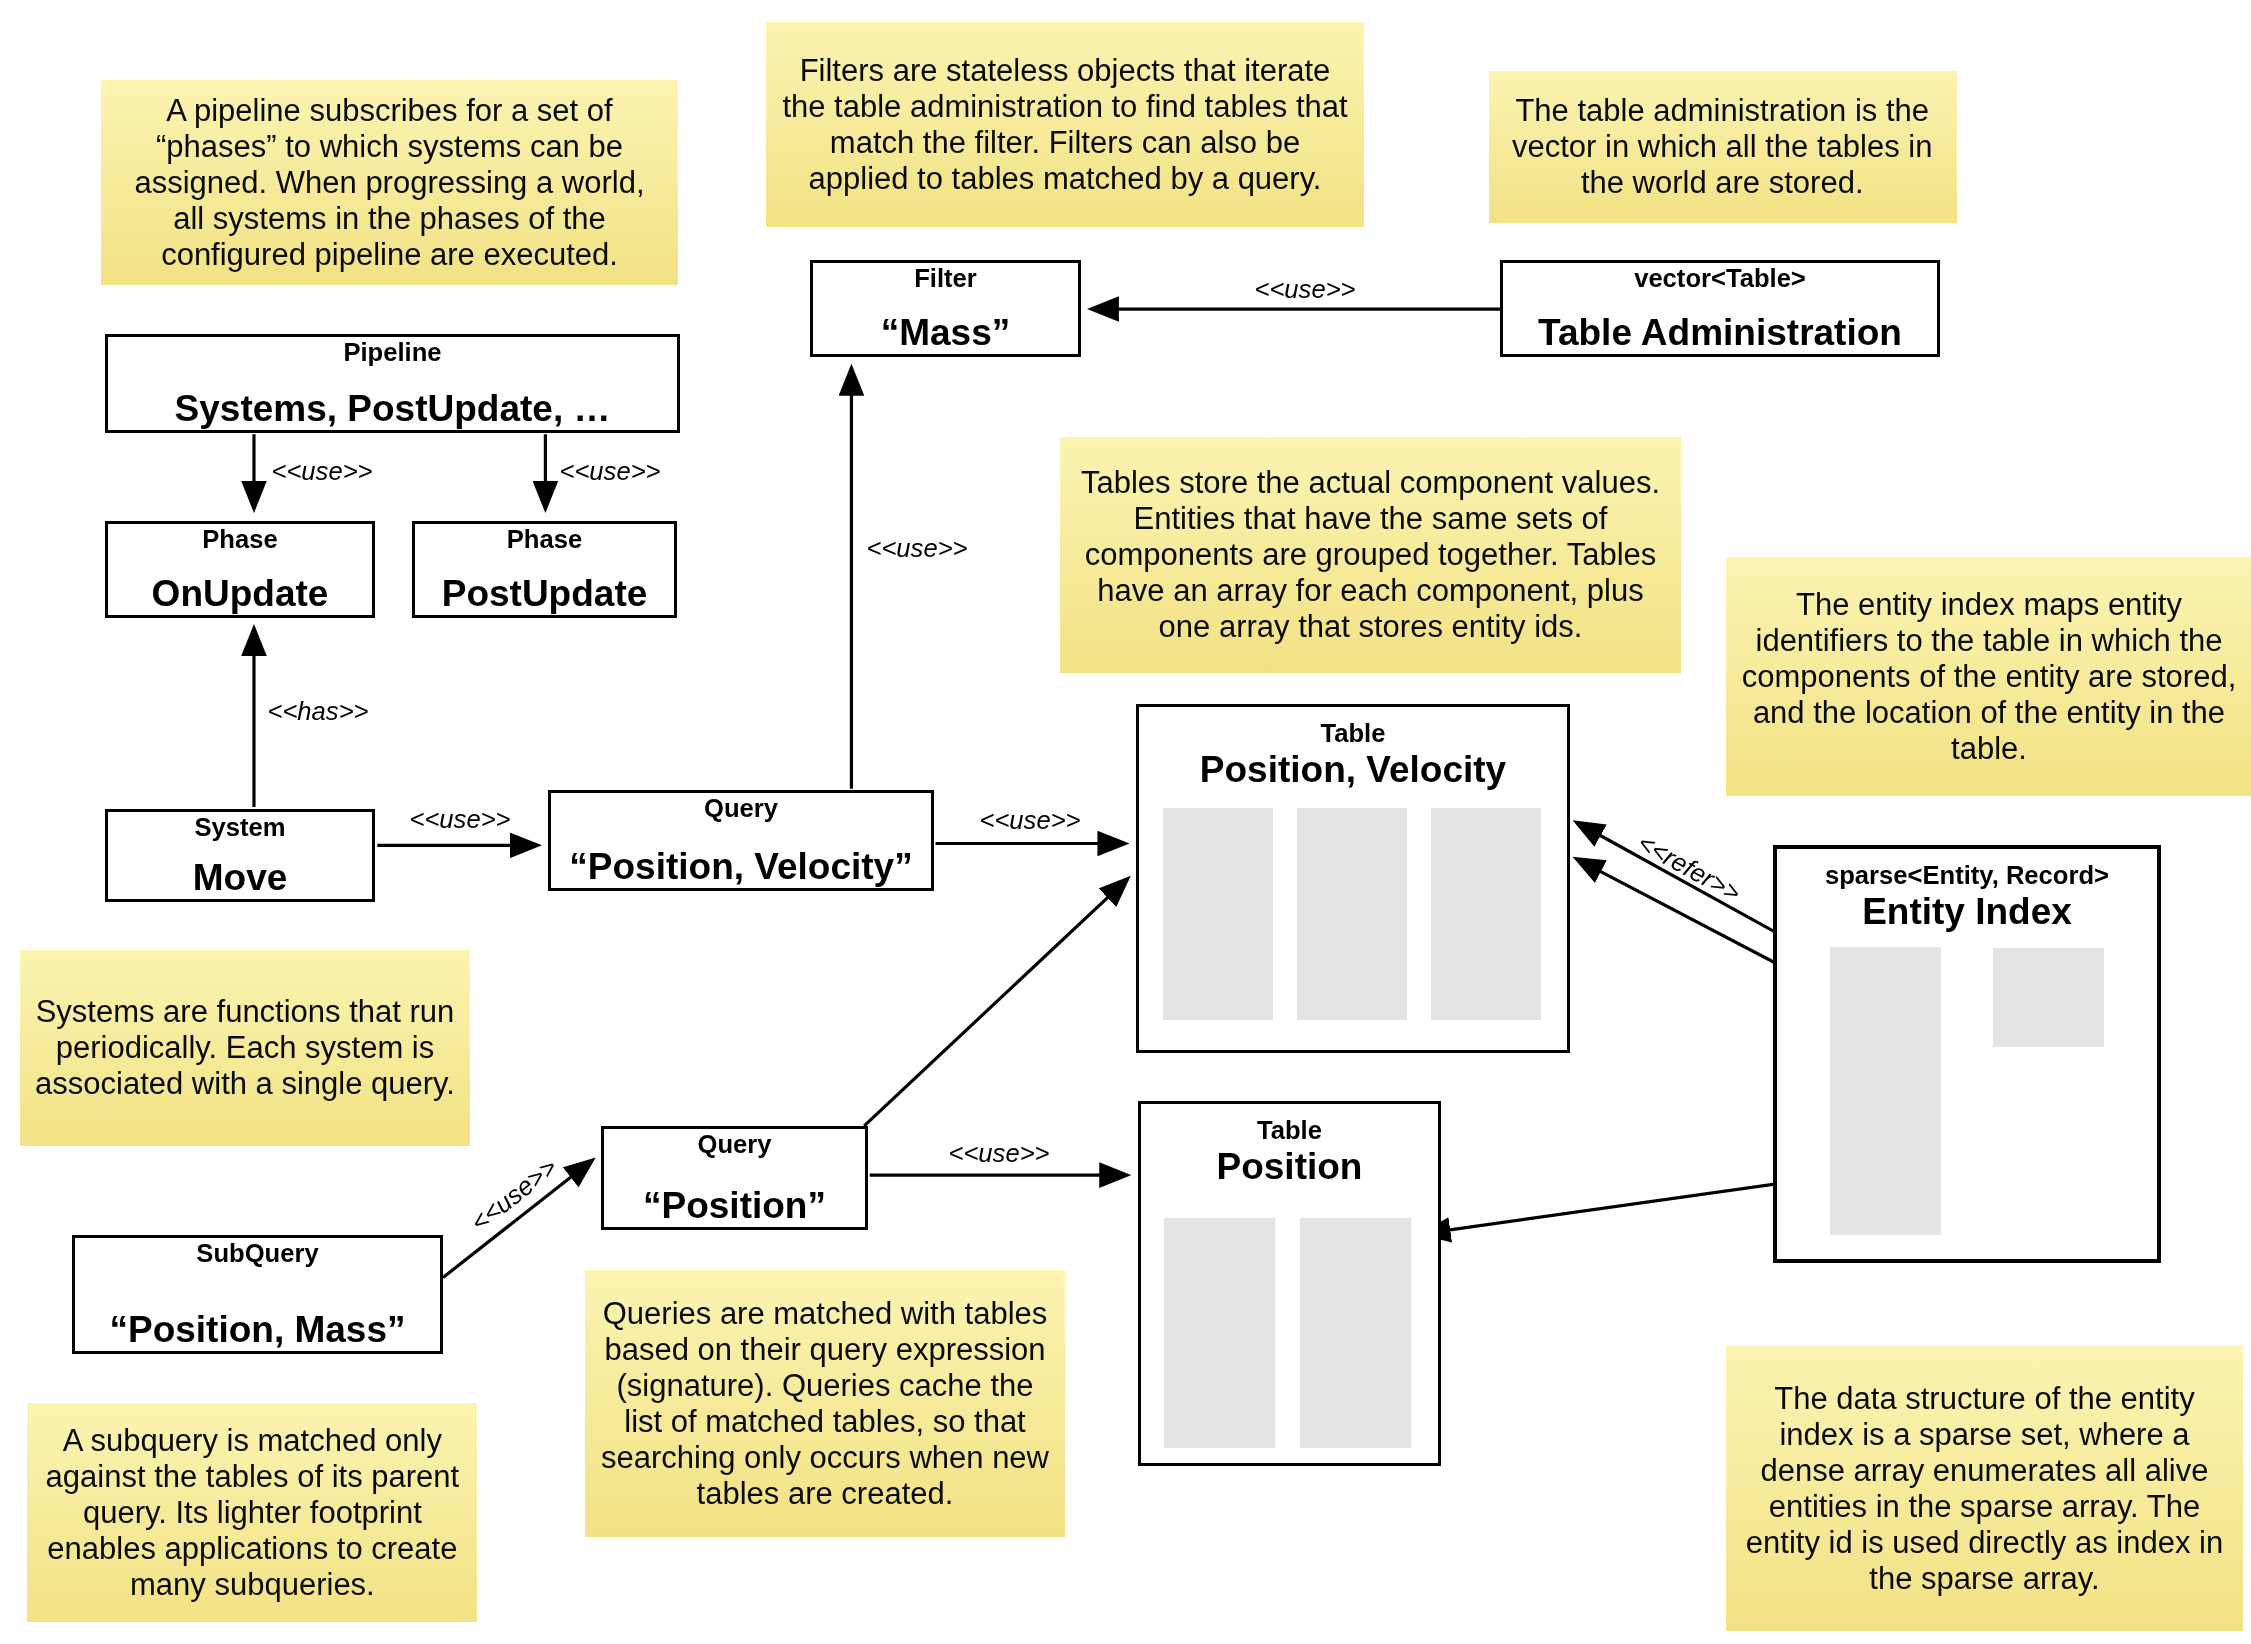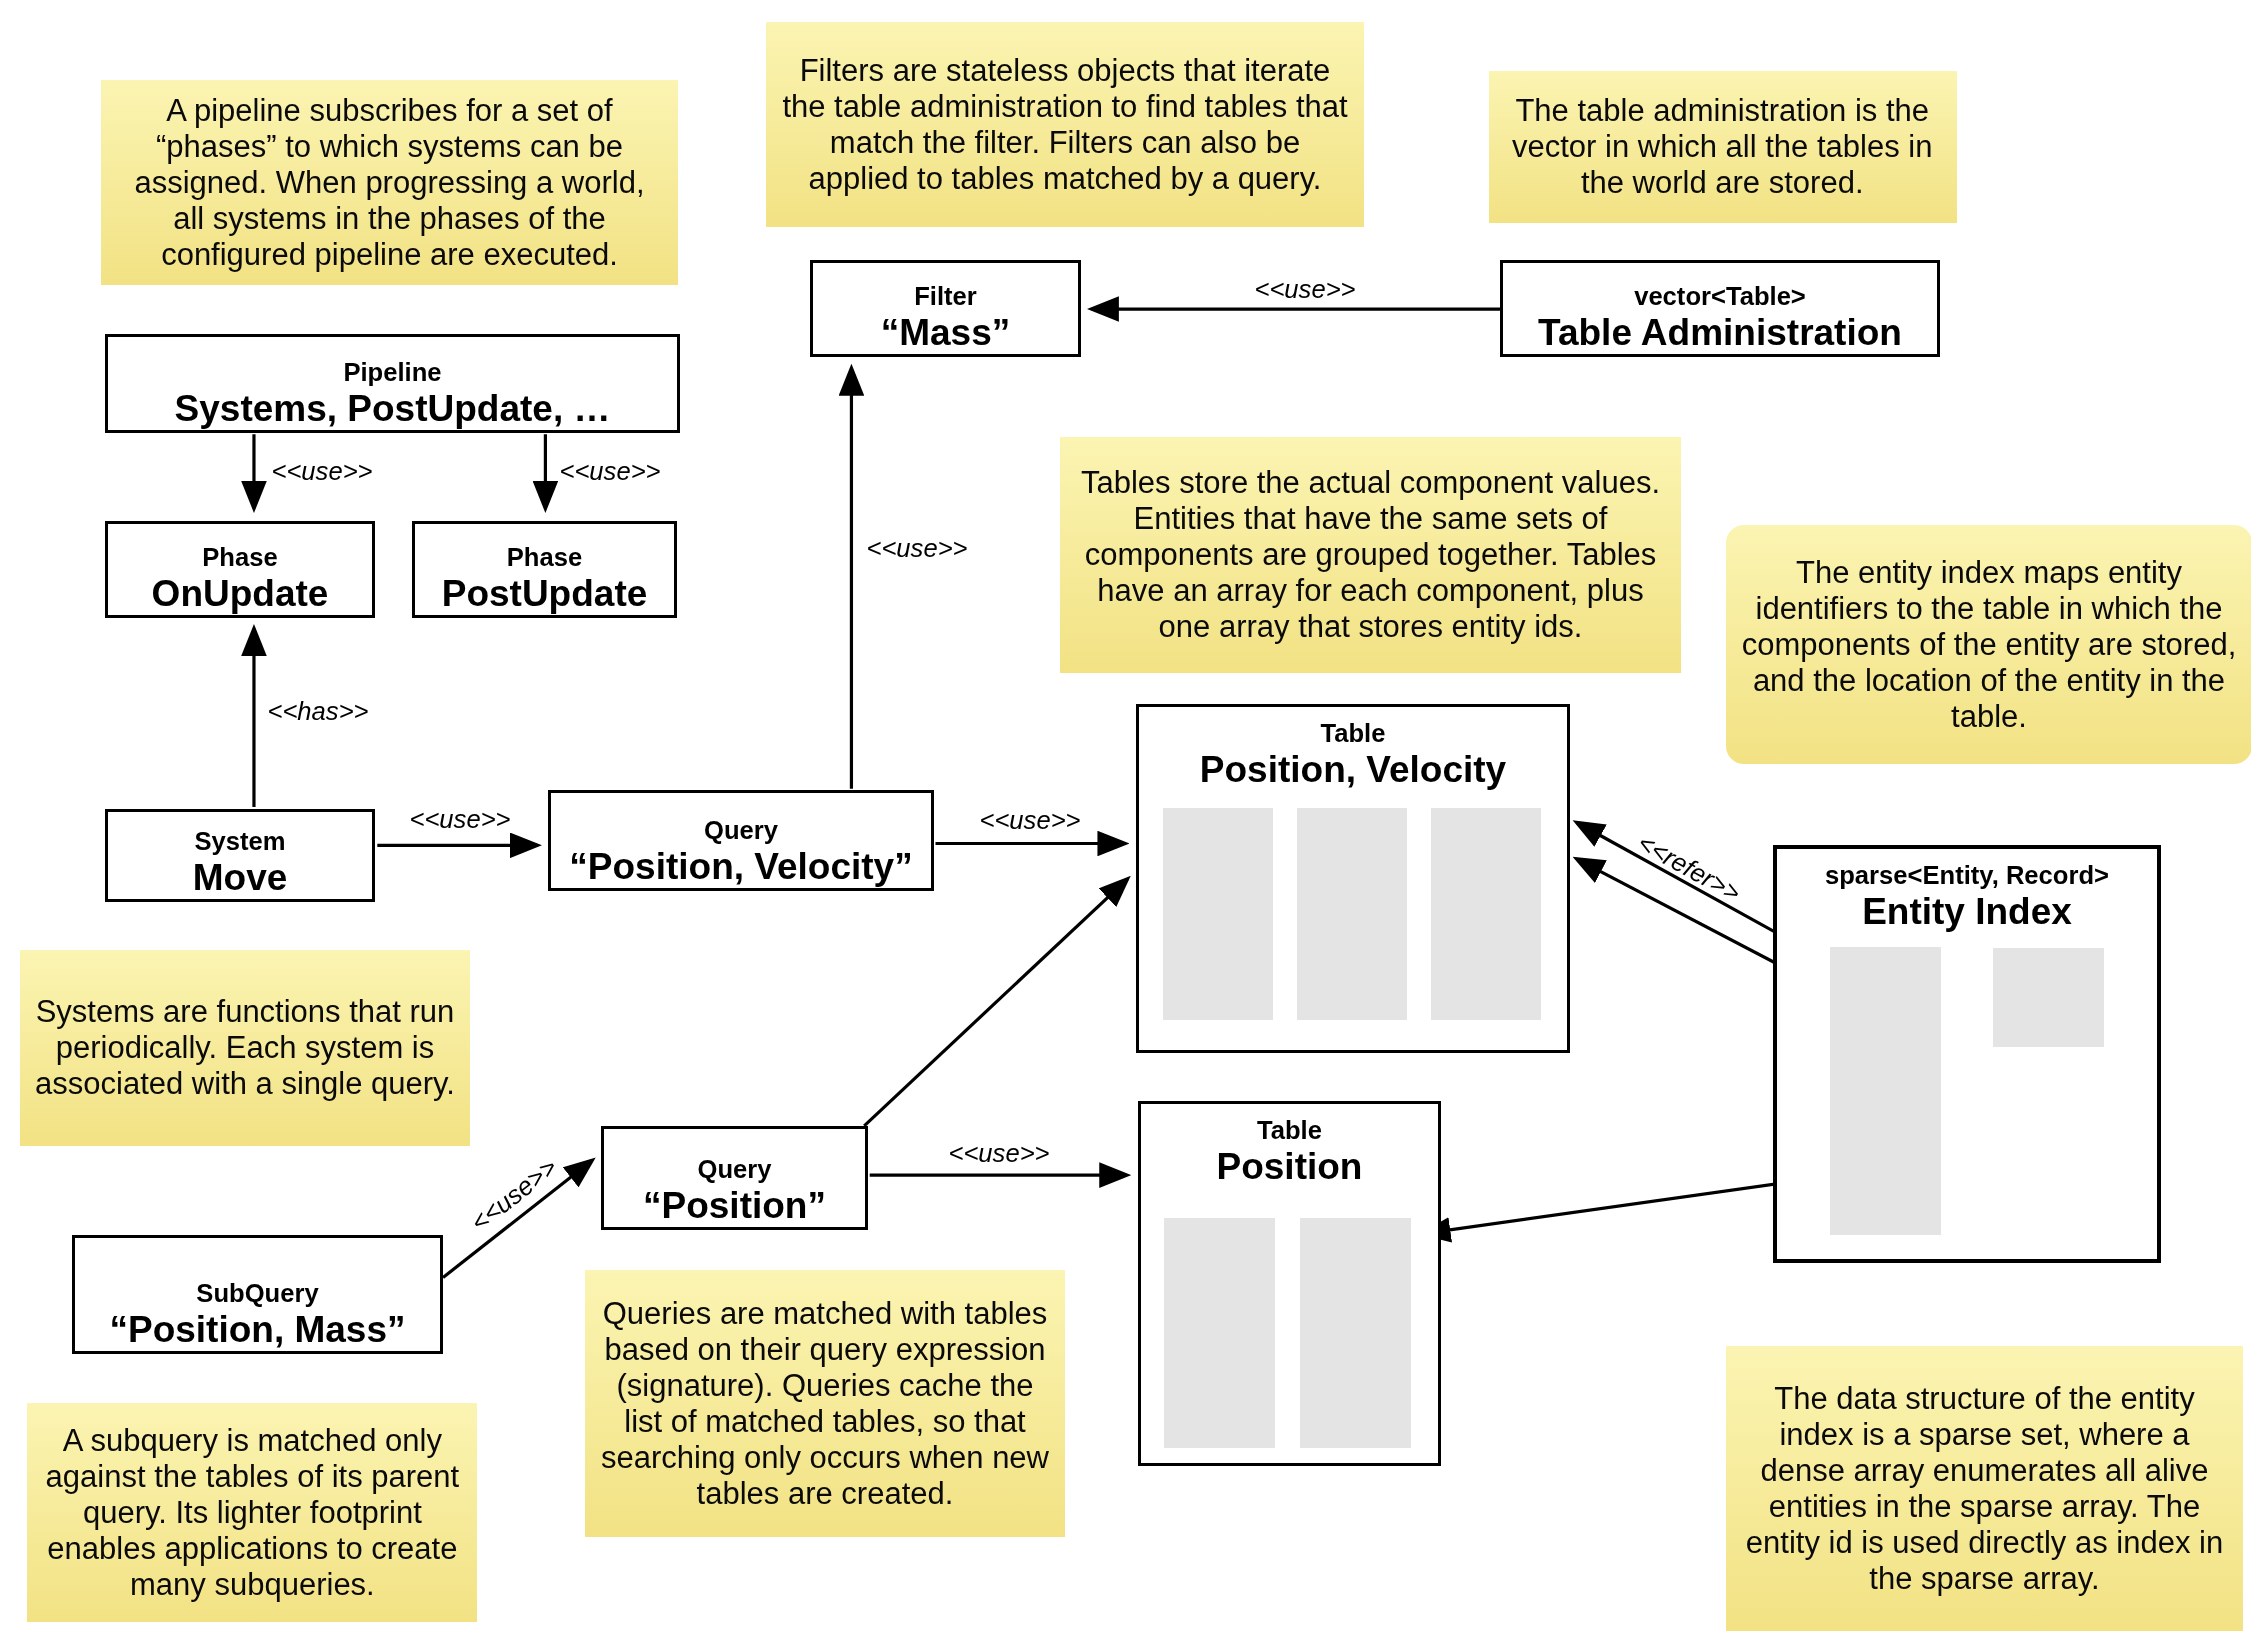--- a/index.html
+++ b/index.html
@@ -10,41 +10,41 @@
   .note{
     position:absolute;
     background:linear-gradient(180deg,#fbf4b2 0%,#f2e габ284 100%);
     background:linear-gradient(180deg,#fbf4b2 0%,#f2e284 100%);
     font-size:31px;line-height:36px;text-align:center;
     display:flex;align-items:center;justify-content:center;
     padding:11px 14.6px;box-sizing:border-box;color:#0a0a0a;
   }
   .uml-box{
     position:absolute;background:#fff;border:3.7px solid #000;box-sizing:border-box;
-    display:flex;flex-direction:column;align-items:center;justify-content:flex-end;
+    display:flex;flex-direction:column;align-items:center;justify-content:space-between;
     text-align:center;
   }
   .uml-box .st{font-size:25.6px;font-weight:bold;line-height:31px;}
   .uml-box .nm{font-size:37px;font-weight:bold;line-height:42px;white-space:nowrap;}
   .uml-table{justify-content:flex-start;}
   .uml-table .titleblock{margin-top:11px;}
   .col{position:absolute;background:#e4e4e4;}
   .edge-label{
     position:absolute;font-style:italic;font-size:25.6px;white-space:nowrap;
     transform:translate(-50%,-50%);
   }
   .edge-label.rot-up{transform:translate(-50%,-50%) rotate(-38deg);}
   .edge-label.rot-down{transform:translate(-50%,-50%) rotate(29deg);}
 
   
   #note-pipeline{left:101px;top:80px;width:577px;height:205px;}
   #note-filters{left:766px;top:22px;width:598px;height:205px;}
   #note-tableadmin{left:1489px;top:71px;width:468px;height:152px;padding-left:13px;}
   #note-tables{left:1060px;top:437px;width:621px;height:236px;}
-  #note-entityindex{left:1726px;top:525px;width:526px;height:239px;border-radius:18px;}
+  #note-entityindex{left:1726px;top:557px;width:526px;height:239px;}
   #note-systems{left:20px;top:950px;width:450px;height:196px;}
   #note-queries{left:585px;top:1270px;width:480px;height:267px;}
   #note-subquery{left:27.4px;top:1403px;width:450px;height:219px;}
   #note-sparse{left:1726px;top:1346px;width:517px;height:285px;}
 
   
   #box-pipeline{left:105px;top:334px;width:575px;height:99px;}
   #box-phase-onupdate{left:105px;top:521px;width:270px;height:97px;}
   #box-phase-postupdate{left:412px;top:521px;width:265px;height:97px;}
   #box-filter{left:810px;top:260px;width:271px;height:97px;}

